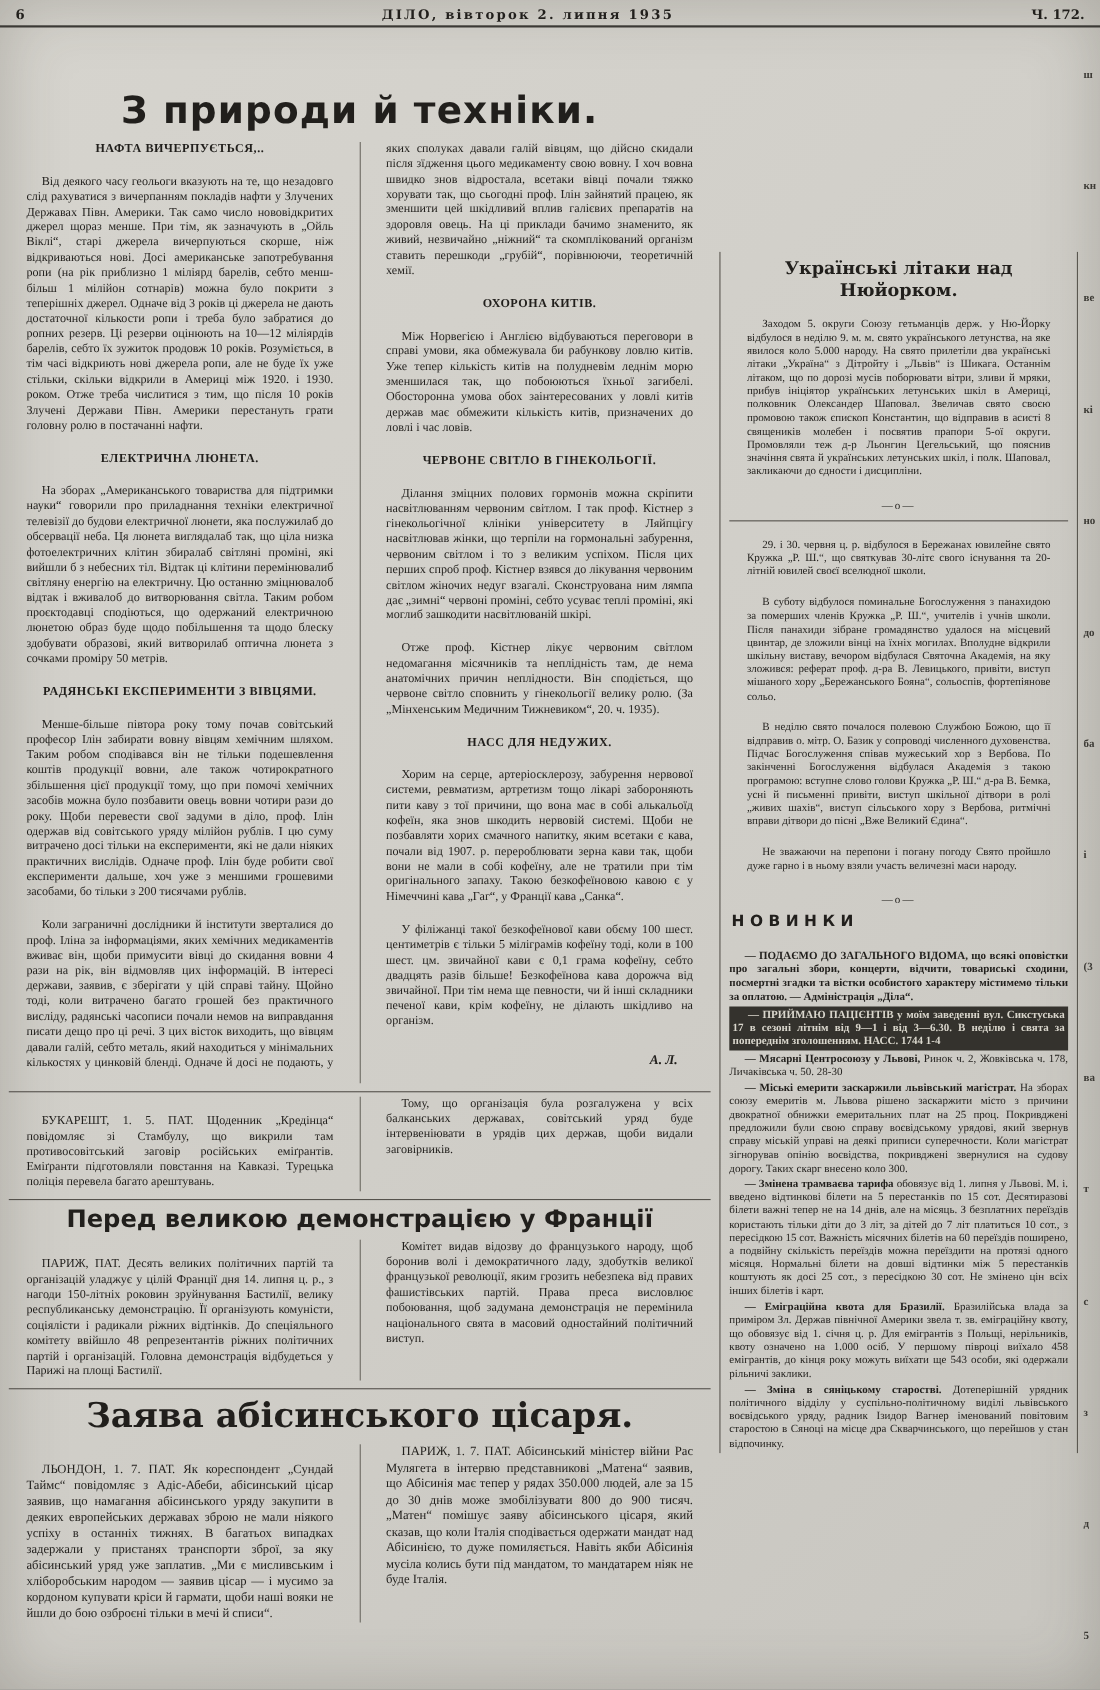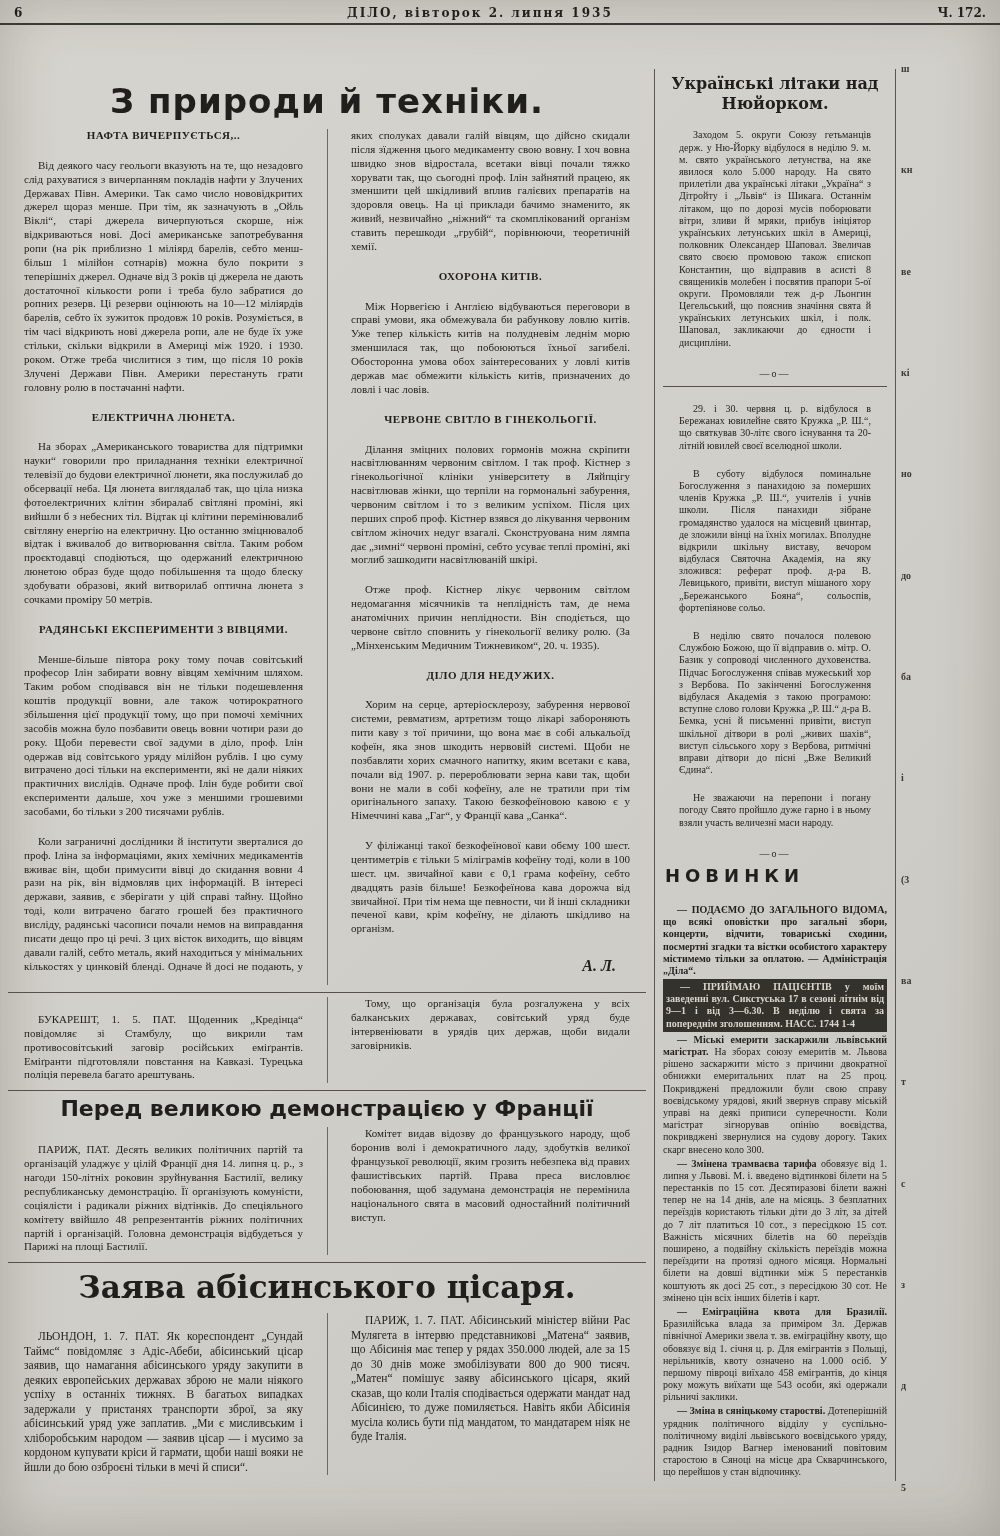--- a/index.html
+++ b/index.html
@@ -11,26 +11,26 @@
     box-sizing:border-box;
   }
   
   .hdr{display:flex;align-items:baseline;justify-content:space-between;
     padding:6px 14px 3px 14px;border-bottom:2px solid #3b3935;
     font-family:"DejaVu Serif",serif;font-weight:bold;font-size:12px;}
   .hdr .mast{letter-spacing:2px;}
   
   .content{display:flex;align-items:center;padding:0 0 0 8px;height:1500px;}
   .left{width:646px;padding-right:8px;box-sizing:border-box;}
-  .rcol{width:242px;box-sizing:border-box;border-left:1px solid #5a5750;border-right:1px solid #5a5750;
+  .rcol{width:326px;box-sizing:border-box;border-left:1px solid #5a5750;border-right:1px solid #5a5750;
     padding:3px 8px 0 8px;font-size:10px;line-height:1.22;}
   .edge{flex:1;box-sizing:border-box;padding:6px 2px 0 5px;overflow:hidden;}
   
   p{margin:16px;text-indent:14px;text-align:justify;}
-  .sig{text-align:right;font-style:italic;font-weight:bold;font-size:16px;padding:4px 30px 0 0;}
+  .sig{text-align:right;font-style:italic;font-weight:bold;font-size:12px;padding:4px 30px 0 0;}
   .odiv{text-align:center;font-size:10px;letter-spacing:2px;padding:3px 0;}
   
   .sci-title{font-family:"DejaVu Sans",sans-serif;font-weight:bold;font-size:34px;
     text-align:center;margin:6px 0 8px 0;letter-spacing:1px;}
   .sci-body{height:856px;column-count:2;column-gap:16px;column-fill:auto;
     column-rule:1px solid #6d6a63;overflow:hidden;font-size:11px;line-height:1.26;}
   .sec-h{font-weight:bold;font-size:11px;text-align:center;margin:9px 0 3px 0;
     letter-spacing:.5px;break-after:avoid;}
   .sci-body .sec-h:first-child{margin-top:0;}
   
@@ -38,21 +38,21 @@
   .art-title-sans{font-family:"DejaVu Sans",sans-serif;font-weight:bold;text-align:center;margin:1px 0 6px 0;}
   .t-balkans{font-size:19px;}
   .t-france{font-size:22px;}
   .t-abyss{font-family:"DejaVu Serif",serif;font-weight:bold;font-size:31px;text-align:center;margin:2px 0 8px 0;}
   .two-col{column-count:2;column-gap:16px;column-rule:1px solid #6d6a63;font-size:11px;line-height:1.26;}
   .abyss-body{font-size:11.5px;}
   
   .r-title{font-family:"DejaVu Serif",serif;font-weight:bold;font-size:16px;text-align:center;margin:2px 0 5px 0;}
   .r-title-2{font-size:15px;}
   .r-rule{border-top:1px solid #55524c;margin:3px 0 4px 0;}
-  .nv-head{font-family:"DejaVu Sans",sans-serif;font-weight:bold;font-size:18px;
+  .nv-head{font-family:"DejaVu Sans",sans-serif;font-weight:bold;font-size:14px;
     letter-spacing:5px;margin:2px 0 17px 2px;}
   .nv-item{margin:0 0 2px 0;}
   .nv-item b{font-family:"Liberation Serif",serif;}
   .inverse{background:#34322d;color:#d9d6cc;padding:2px 3px;font-weight:bold;}
   
   .edge-inner{display:flex;flex-direction:column;justify-content:space-between;height:1430px;
     font-size:10px;font-weight:bold;color:#3c3a35;}
   .edge-inner span{display:block;}
 </style>
 </head>
@@ -78,21 +78,21 @@
           <h3 class="sec-h">ЕЛЕКТРИЧНА ЛЮНЕТА.</h3>
           <p>На зборах „Американського товариства для підтримки науки“ говорили про приладнання техніки електричної телевізії до будови електричної люнети, яка послужилаб до обсервації неба. Ця люнета виглядалаб так, що ціла низка фотоелектричних клітин збиралаб світляні проміні, які вийшли б з небесних тіл. Відтак ці клітини перемінювалиб світляну енергію на електричну. Цю останню зміцнювалоб відтак і вживалоб до витворювання світла. Таким робом проєктодавці сподіються, що одержаний електричною люнетою образ буде щодо побільшення та щодо блеску здобувати образові, який витворилаб оптична люнета з сочками проміру 50 метрів.</p>
           <h3 class="sec-h">РАДЯНСЬКІ ЕКСПЕРИМЕНТИ З ВІВЦЯМИ.</h3>
           <p>Менше-більше півтора року тому почав совітський професор Ілін забирати вовну вівцям хемічним шляхом. Таким робом сподівався він не тільки подешевлення коштів продукції вовни, але також чотирократного збільшення цієї продукції тому, що при помочі хемічних засобів можна було позбавити овець вовни чотири рази до року. Щоби перевести свої задуми в діло, проф. Ілін одержав від совітського уряду мілійон рублів. І цю суму витрачено досі тільки на експерименти, які не дали ніяких практичних вислідів. Одначе проф. Ілін буде робити свої експерименти дальше, хоч уже з меншими грошевими засобами, бо тільки з 200 тисячами рублів.</p>
           <p>Коли заграничні дослідники й інститути зверталися до проф. Іліна за інформаціями, яких хемічних медикаментів вживає він, щоби примусити вівці до скидання вовни 4 рази на рік, він відмовляв цих інформацій. В інтересі держави, заявив, є зберігати у цій справі тайну. Щойно тоді, коли витрачено багато грошей без практичного висліду, радянські часописи почали немов на виправдання писати дещо про ці речі. З цих вісток виходить, що вівцям давали галій, себто металь, який находиться у мінімальних кількостях у цинковій бленді. Одначе й досі не подають, у яких сполуках давали галій вівцям, що дійсно скидали після зїдження цього медикаменту свою вовну. І хоч вовна швидко знов відростала, всетаки вівці почали тяжко хорувати так, що сьогодні проф. Ілін зайнятий працею, як зменшити цей шкідливий вплив галієвих препаратів на здоровля овець. На ці приклади бачимо знаменито, як живий, незвичайно „ніжний“ та скомплікований організм ставить перешкоди „грубій“, порівнюючи, теоретичній хемії.</p>
           <h3 class="sec-h">ОХОРОНА КИТІВ.</h3>
           <p>Між Норвегією і Англією відбуваються переговори в справі умови, яка обмежувала би рабункову ловлю китів. Уже тепер кількість китів на полудневім леднім морю зменшилася так, що побоюються їхньої загибелі. Обосторонна умова обох заінтересованих у ловлі китів держав має обмежити кількість китів, призначених до ловлі і час ловів.</p>
           <h3 class="sec-h">ЧЕРВОНЕ СВІТЛО В ГІНЕКОЛЬОГІЇ.</h3>
           <p>Ділання зміцних полових гормонів можна скріпити насвітлюванням червоним світлом. І так проф. Кістнер з гінекольогічної клініки університету в Ляйпцігу насвітлював жінки, що терпіли на гормональні забурення, червоним світлом і то з великим успіхом. Після цих перших спроб проф. Кістнер взявся до лікування червоним світлом жіночих недуг взагалі. Сконструована ним лямпа дає „зимні“ червоні проміні, себто усуває теплі проміні, які моглиб зашкодити насвітлюваній шкірі.</p>
           <p>Отже проф. Кістнер лікує червоним світлом недомагання місячників та неплідність там, де нема анатомічних причин неплідности. Він сподіється, що червоне світло сповнить у гінекольогії велику ролю. (За „Мінхенським Медичним Тижневиком“, 20. ч. 1935).</p>
-          <h3 class="sec-h">ДІЛО ДЛЯ НЕДУЖИХ.</h3>
+          <h3 class="sec-h">НАСС ДЛЯ НЕДУЖИХ.</h3>
           <p>Хорим на серце, артеріосклерозу, забурення нервової системи, ревматизм, артретизм тощо лікарі забороняють пити каву з тої причини, що вона має в собі алькальоїд кофеїн, яка знов шкодить нервовій системі. Щоби не позбавляти хорих смачного напитку, яким всетаки є кава, почали від 1907. р. перероблювати зерна кави так, щоби вони не мали в собі кофеїну, але не тратили при тім оригінального запаху. Такою безкофеїновою кавою є у Німеччині кава „Гаг“, у Франції кава „Санка“.</p>
           <p>У філіжанці такої безкофеїнової кави обєму 100 шест. центиметрів є тільки 5 міліграмів кофеїну тоді, коли в 100 шест. цм. звичайної кави є 0,1 грама кофеїну, себто двадцять разів більше! Безкофеїнова кава дорожча від звичайної. При тім нема ще певности, чи й інші складники печеної кави, крім кофеїну, не ділають шкідливо на організм.</p>
           <div class="sig">А. Л.</div>
         </div>
       </section>
 
       <section class="art">
         <div class="two-col">
           <p>БУКАРЕШТ, 1. 5. ПАТ. Щоденник „Кредінца“ повідомляє зі Стамбулу, що викрили там противосовітський заговір російських еміґрантів. Еміґранти підготовляли повстання на Кавказі. Турецька поліція перевела багато арештувань.</p>
           <p>Тому, що організація була розгалужена у всіх балканських державах, совітський уряд буде інтервеніювати в урядів цих держав, щоби видали заговірників.</p>
@@ -133,20 +133,21 @@
         <p>В неділю свято почалося полевою Службою Божою, що її відправив о. мітр. О. Базик у сопроводі численного духовенства. Підчас Богослуження співав мужеський хор з Вербова. По закінченні Богослуження відбулася Академія з такою програмою: вступне слово голови Кружка „Р. Ш.“ д-ра В. Бемка, усні й письменні привіти, виступ шкільної дітвори в ролі „живих шахів“, виступ сільського хору з Вербова, ритмічні вправи дітвори до пісні „Вже Великий Єдина“.</p>
         <p>Не зважаючи на перепони і погану погоду Свято пройшло дуже гарно і в ньому взяли участь величезні маси народу.</p>
       </section>
 
       <div class="odiv">—о—</div>
 
       <section>
         <h2 class="nv-head">НОВИНКИ</h2>
         <p class="nv-item"><b>— ПОДАЄМО ДО ЗАГАЛЬНОГО ВІДОМА,</b><b> що всякі оповістки про загальні збори, концерти, відчити, товариські сходини, посмертні згадки та вістки особистого характеру містимемо тільки за оплатою. — Адміністрація „Діла“.</b></p>
         <p class="nv-item inverse"><b>— ПРИЙМАЮ ПАЦІЄНТІВ</b><span> у моїм заведенні вул. Сикстуська 17 в сезоні літнім від 9—1 і від 3—6.30. В неділю і свята за попереднім зголошенням. НАСС. 1744 1-4</span></p>
+        <p class="nv-item"><b>— Мясарні Центросоюзу у Львові,</b><span> Ринок ч. 2, Жовківська ч. 178, Личаківська ч. 50. 28-30</span></p>
         <p class="nv-item"><b>— Міські емерити заскаржили львівський магістрат.</b><span> На зборах союзу емеритів м. Львова рішено заскаржити місто з причини двократної обнижки емеритальних плат на 25 проц. Покривджені предложили були свою справу воєвідському урядові, який звернув справу міській управі на деякі приписи суперечности. Коли магістрат зігнорував опінію воєвідства, покривджені звернулися на судову дорогу. Таких скарг внесено коло 300.</span></p>
         <p class="nv-item"><b>— Змінена трамваєва тарифа</b><span> обовязує від 1. липня у Львові. М. і. введено відтинкові білети на 5 перестанків по 15 сот. Десятиразові білети важні тепер не на 14 днів, але на місяць. З безплатних переїздів користають тільки діти до 3 літ, за дітей до 7 літ платиться 10 сот., з пересідкою 15 сот. Важність місячних білетів на 60 переїздів поширено, а подвійну скількість переїздів можна переїздити на протязі одного місяця. Нормальні білети на довші відтинки між 5 перестанків коштують як досі 25 сот., з пересідкою 30 сот. Не змінено цін всіх інших білетів і карт.</span></p>
         <p class="nv-item"><b>— Еміграційна квота для Бразилії.</b><span> Бразилійська влада за приміром Зл. Держав північної Америки звела т. зв. еміграційну квоту, що обовязує від 1. січня ц. р. Для емігрантів з Польщі, нерільників, квоту означено на 1.000 осіб. У першому півроці виїхало 458 емігрантів, до кінця року можуть виїхати ще 543 особи, які одержали рільничі заклики.</span></p>
         <p class="nv-item"><b>— Зміна в сяніцькому старостві.</b><span> Дотеперішній урядник політичного відділу у суспільно-політичному виділі львівського воєвідського уряду, радник Ізидор Вагнер іменований повітовим старостою в Сяноці на місце дра Скварчинського, що перейшов у стан відпочинку.</span></p>
       </section>
 
     </div>
 
     <div class="edge">
       <div class="edge-inner">

